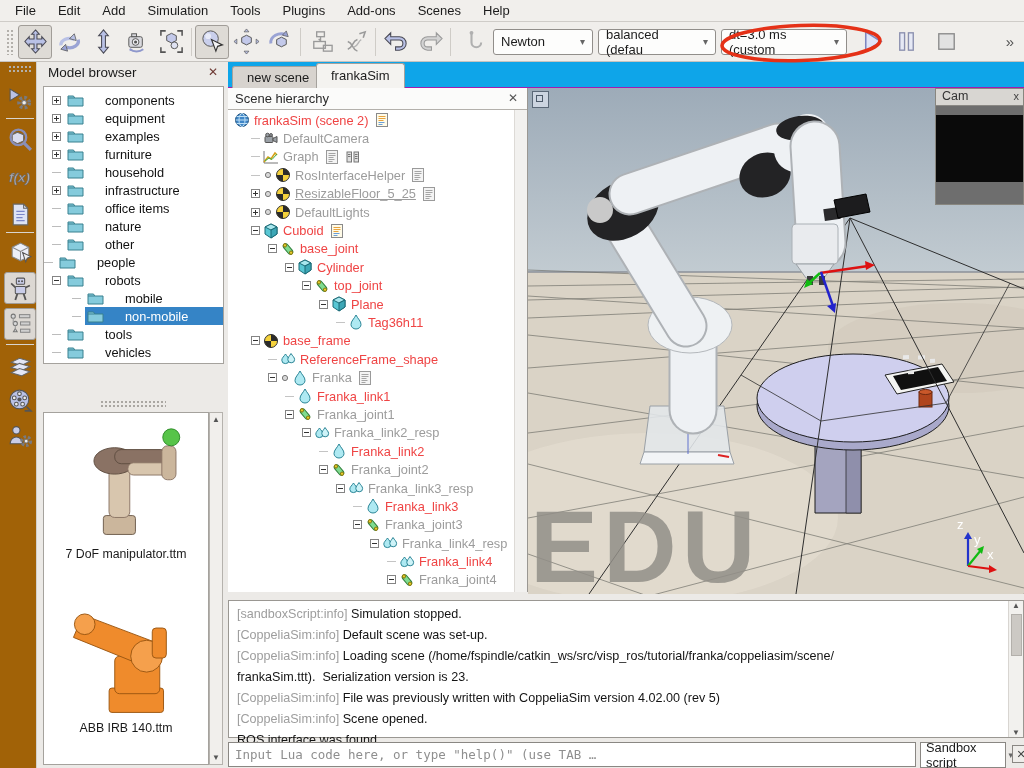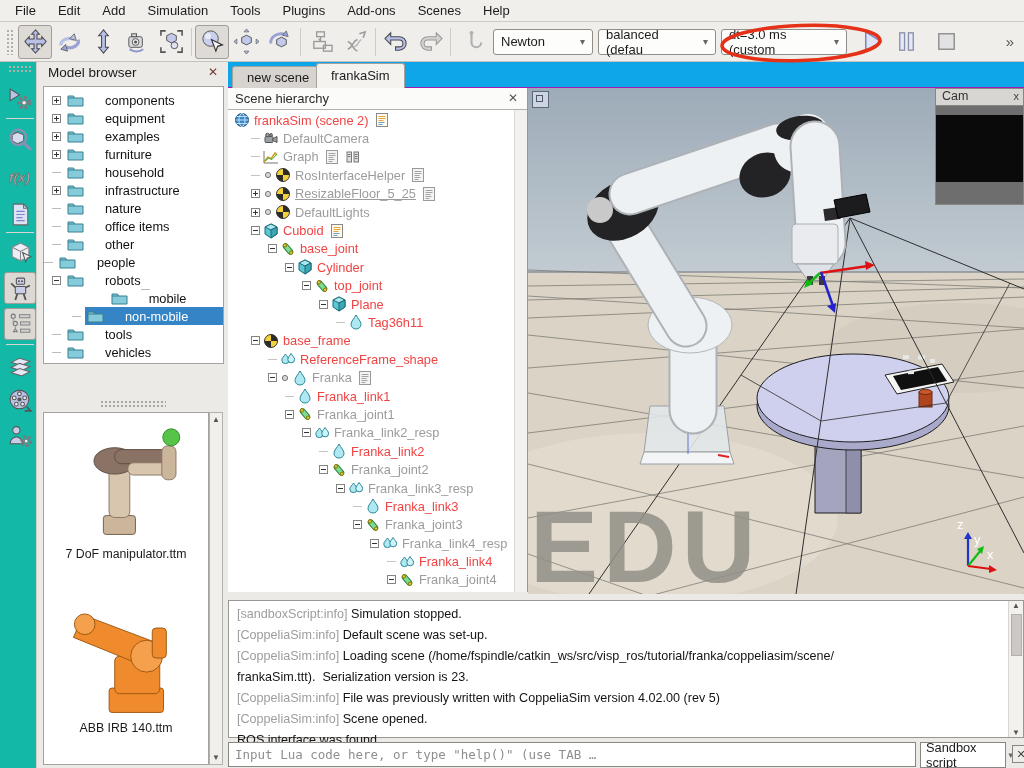--- a/index.html
+++ b/index.html
@@ -30,21 +30,21 @@
            padding:0 7px; margin-left:5px; justify-content:space-between; }
   .tb-dd .arrow { color:#666; font-size:10px; margin-left:6px; }
   #dd-engine { width:100px; }
   #dd-speed  { width:118px; }
   #dd-dt     { width:126px; }
   #red-ellipse { position:absolute; left:718px; top:22px; pointer-events:none; z-index:5; }
   #tb-overflow { margin-left:auto; margin-right:10px; color:#555; font-size:15px; }
 
   
   #left-toolbar { position:absolute; left:0; top:62px; width:37px; height:706px;
-                  background:#14b8a6; border-right:1px solid #d2cfca; }
+                  background:#a16207; border-right:1px solid #d2cfca; }
   #lt-grip { position:absolute; left:8px; top:3px; width:24px; height:8px;
              background-image:radial-gradient(#b3b0ab 1px, transparent 1.1px);
              background-size:4px 4px; }
   .lt-btn { position:absolute; left:4px; width:32px; height:32px;
             display:flex; align-items:center; justify-content:center;
             border:1px solid transparent; border-radius:3px; }
   .lt-btn svg { width:27px; height:27px; }
   .lt-btn.active { background:#dcd8d3; border-color:#a19d98; }
   .lt-sep { position:absolute; left:6px; width:28px; height:1px; background:#d8d5d0; }
 
@@ -477,33 +477,33 @@
       </div>
       <div class="mb-row" style="padding-left: 8px;">
         <span class="mb-dash"></span>
         <span class="mb-inner">
           <span class="mb-folder">
             <svg width="17" height="13" viewBox="0 0 17 13">
               <path d="M1 12V2h5.5l1.2 2H16v8z" fill="#85cbdc" stroke="#39808f"></path>
               <path d="M1 4h6.7" stroke="#39808f" fill="none"></path>
             </svg>
           </span>
-          <span class="mb-label">nature</span>
+          <span class="mb-label">office items</span>
         </span>
       </div>
       <div class="mb-row" style="padding-left: 8px;">
         <span class="mb-dash"></span>
         <span class="mb-inner">
           <span class="mb-folder">
             <svg width="17" height="13" viewBox="0 0 17 13">
               <path d="M1 12V2h5.5l1.2 2H16v8z" fill="#85cbdc" stroke="#39808f"></path>
               <path d="M1 4h6.7" stroke="#39808f" fill="none"></path>
             </svg>
           </span>
-          <span class="mb-label">office items</span>
+          <span class="mb-label">nature</span>
         </span>
       </div>
       <div class="mb-row" style="padding-left: 8px;">
         <span class="mb-dash"></span>
         <span class="mb-inner">
           <span class="mb-folder">
             <svg width="17" height="13" viewBox="0 0 17 13">
               <path d="M1 12V2h5.5l1.2 2H16v8z" fill="#85cbdc" stroke="#39808f"></path>
               <path d="M1 4h6.7" stroke="#39808f" fill="none"></path>
             </svg>
@@ -533,21 +533,21 @@
         <span class="mb-inner">
           <span class="mb-folder">
             <svg width="17" height="13" viewBox="0 0 17 13">
               <path d="M1 12V2h5.5l1.2 2H16v8z" fill="#85cbdc" stroke="#39808f"></path>
               <path d="M1 4h6.7" stroke="#39808f" fill="none"></path>
             </svg>
           </span>
           <span class="mb-label">robots</span>
         </span>
       </div>
-      <div class="mb-row" style="padding-left: 28px; flex-direction: column;">
+      <div class="mb-row" style="padding-left: 28px;">
         <span class="mb-dash"></span>
         <span class="mb-inner">
           <span class="mb-folder">
             <svg width="17" height="13" viewBox="0 0 17 13">
               <path d="M1 12V2h5.5l1.2 2H16v8z" fill="#85cbdc" stroke="#39808f"></path>
               <path d="M1 4h6.7" stroke="#39808f" fill="none"></path>
             </svg>
           </span>
           <span class="mb-label">mobile</span>
         </span>

